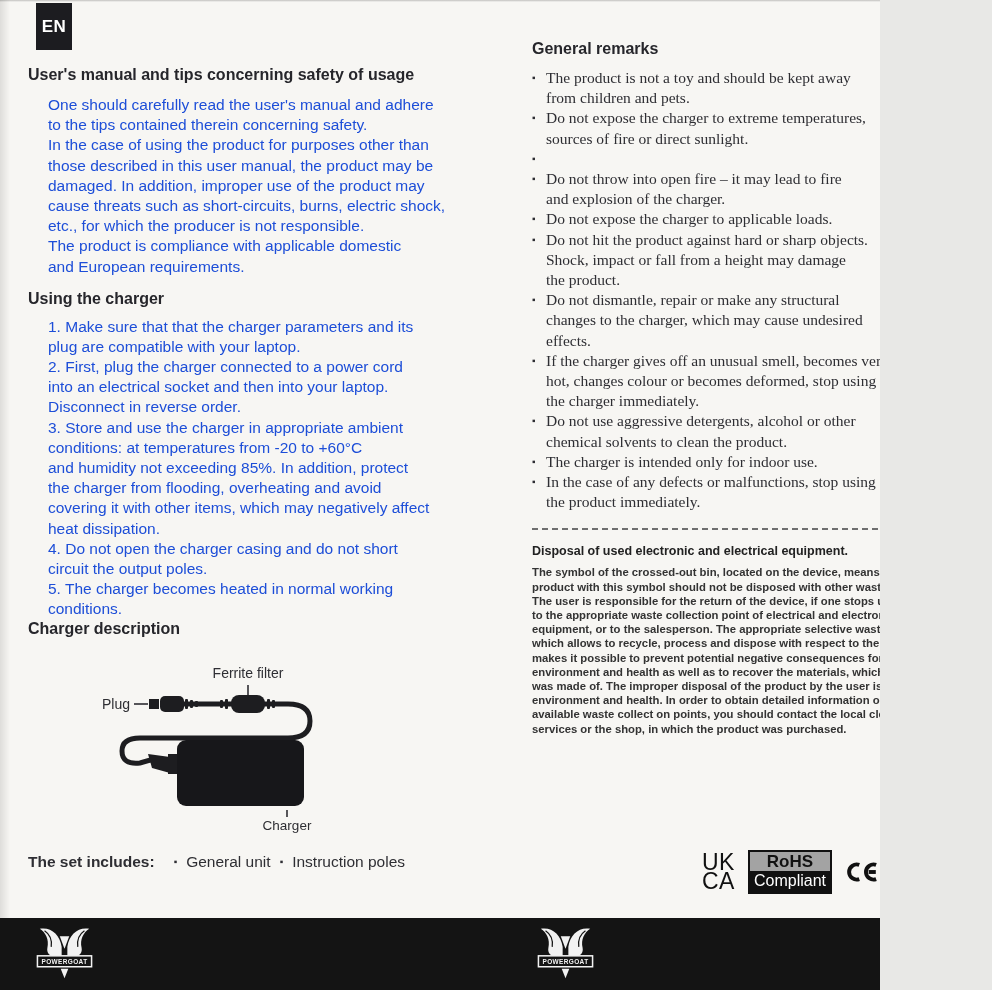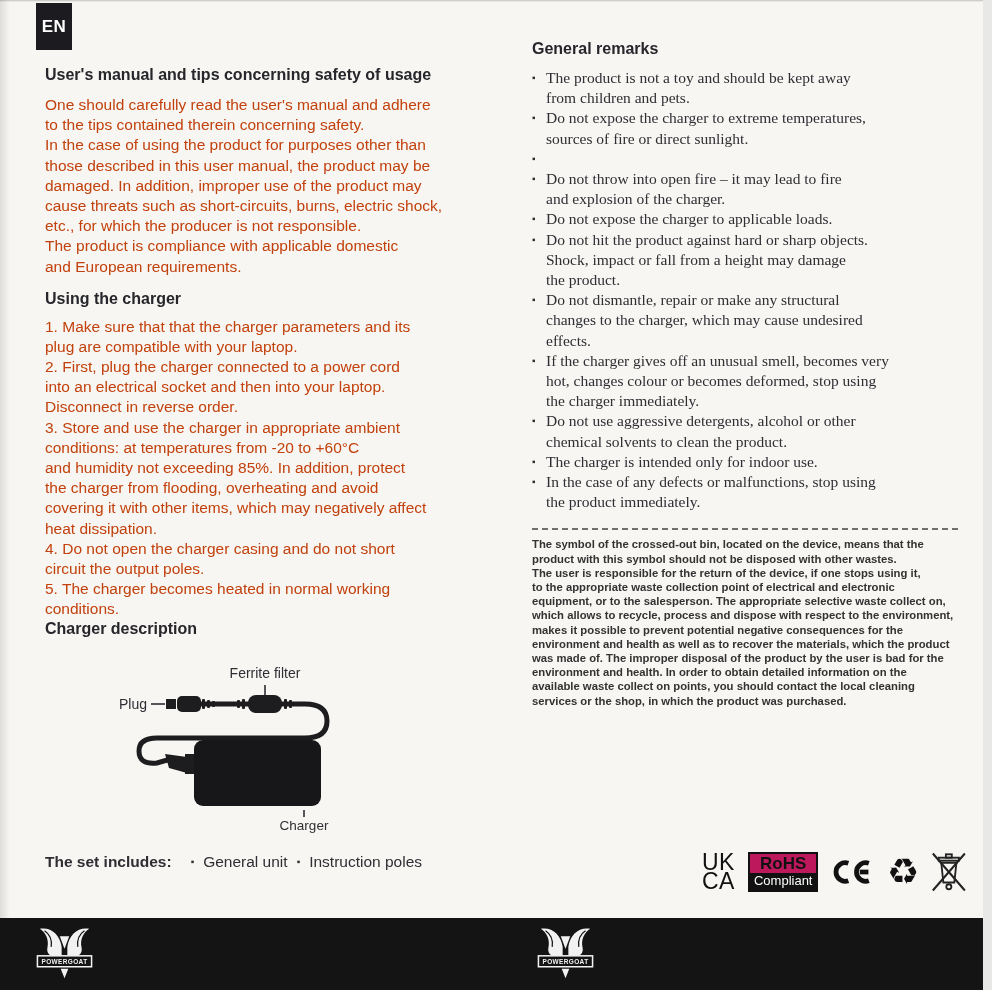--- a/index.html
+++ b/index.html
@@ -1,42 +1,42 @@
 <!DOCTYPE html>
 <html><head>
 <meta charset="utf-8">
 <style>
   * { margin:0; padding:0; box-sizing:border-box; }
   html,body { background:#e8e8e6; }
   .page {
-    position:relative; width:983px; height:990px;
+    position:relative; width:880px; height:990px;
     background:#f7f6f3; overflow:hidden;
     font-family:"Liberation Sans", sans-serif;
     color:#2e2e33;
   }
   .page::before { 
     content:""; position:absolute; left:0; top:0; bottom:0; width:10px;
     background:linear-gradient(to right, rgba(0,0,0,.10), rgba(0,0,0,0));
     pointer-events:none;
   }
   .page::after { 
     content:""; position:absolute; left:0; top:0; right:0; height:2px;
     background:linear-gradient(to bottom, rgba(0,0,0,.22), rgba(0,0,0,0));
     pointer-events:none;
   }
   .en-badge {
     position:absolute; left:36px; top:3px; width:36px; height:47px;
     background:#1c1c20; color:#fff; display:flex; align-items:center; justify-content:center;
     font-weight:bold; font-size:17px; letter-spacing:.5px;
   }
-  .col-left  { position:absolute; left:45px;  top:66px; width:442px; }
+  .col-left  { position:absolute; left:28px;  top:66px; width:442px; }
   .col-right { position:absolute; left:532px; top:40px; width:426px; }
   h1.sec { font-size:16px; font-weight:bold; line-height:1.12; color:#26262b; }
   .body-text {
-    font-size:15.5px; line-height:20.2px; white-space:pre-line; color:#c2410c;
+    font-size:15.5px; line-height:20.2px; white-space:pre-line; color:#1d4ed8;margin-left:20px;
   }
   .col-left h1.mt1 { margin-top:0; }
   .col-left .p1 { margin-top:11px; }
   .col-left .h-using { margin-top:13px; }
   .col-left .p2 { margin-top:9px; }
   .col-left .h-desc { }
   .diagram { margin:20px 0 0 62px; display:block; }
   .set-row { margin-top:15px; display:flex; align-items:baseline; font-size:15.5px;text-align:right; }
   .set-row .lbl { font-weight:bold; margin-right:10px; }
   .set-row .sq { font-size:10px; margin:0 9px; position:relative; top:-2px; }
@@ -51,23 +51,23 @@
     margin-top:16px; border:0; border-top:2px dashed #6f6f6f; height:0;
   }
   .h-disposal { margin-top:14px; font-size:12.5px; font-weight:bold; color:#222; }
   .disposal-text { margin-top:7px; font-size:11.3px; line-height:14.2px; white-space:pre-line; color:#333;font-weight:bold; }
   
   .marks {
     position:absolute; top:846px; left:702px; width:264px; height:52px;
     display:flex; align-items:center; gap:13px;
   }
   .ukca { font-weight:normal; font-size:23px; line-height:.83; letter-spacing:.5px; color:#111; text-align:center; }
-  .rohs { border:2.5px solid #111; text-align:center; background:#be185d; }
+  .rohs { border:2.5px solid #111; text-align:center; background:#a3a3a3; }
   .rohs .r1 { font-weight:bold; font-size:17px; line-height:1.05; color:#111; padding:1px 5px 0; }
-  .rohs .r2 { background:#111; color:#fff; font-size:13px; line-height:1.25; padding:0 4px 1px; }
+  .rohs .r2 { background:#111; color:#fff; font-size:16px; line-height:1.25; padding:0 4px 1px; }
   .recycle { font-size:36px; line-height:1; color:#111; }
   
   .footer {
     position:absolute; left:0; right:0; bottom:0; height:72px; background:#141414;
   }
   .goat { position:absolute; top:7px; }
   .goat.g1 { left:36px; }
   .goat.g2 { left:537px; }
 </style>
 </head>
@@ -207,20 +207,21 @@
         </li>
       <li>
           <span class="sq">▪</span>
           <span class="bt">In the case of any defects or malfunctions, stop using
 the product immediately.</span>
         </li>
     </ul>
 
     <hr class="dash-divider">
 
+    <h2 class="h-disposal">Disposal of used electronic and electrical equipment.</h2>
     <p class="disposal-text">The symbol of the crossed-out bin, located on the device, means that the
 product with this symbol should not be disposed with other wastes.
 The user is responsible for the return of the device, if one stops using it,
 to the appropriate waste collection point of electrical and electronic
 equipment, or to the salesperson. The appropriate selective waste collect on,
 which allows to recycle, process and dispose with respect to the environment,
 makes it possible to prevent potential negative consequences for the
 environment and health as well as to recover the materials, which the product
 was made of. The improper disposal of the product by the user is bad for the
 environment and health. In order to obtain detailed information on the

